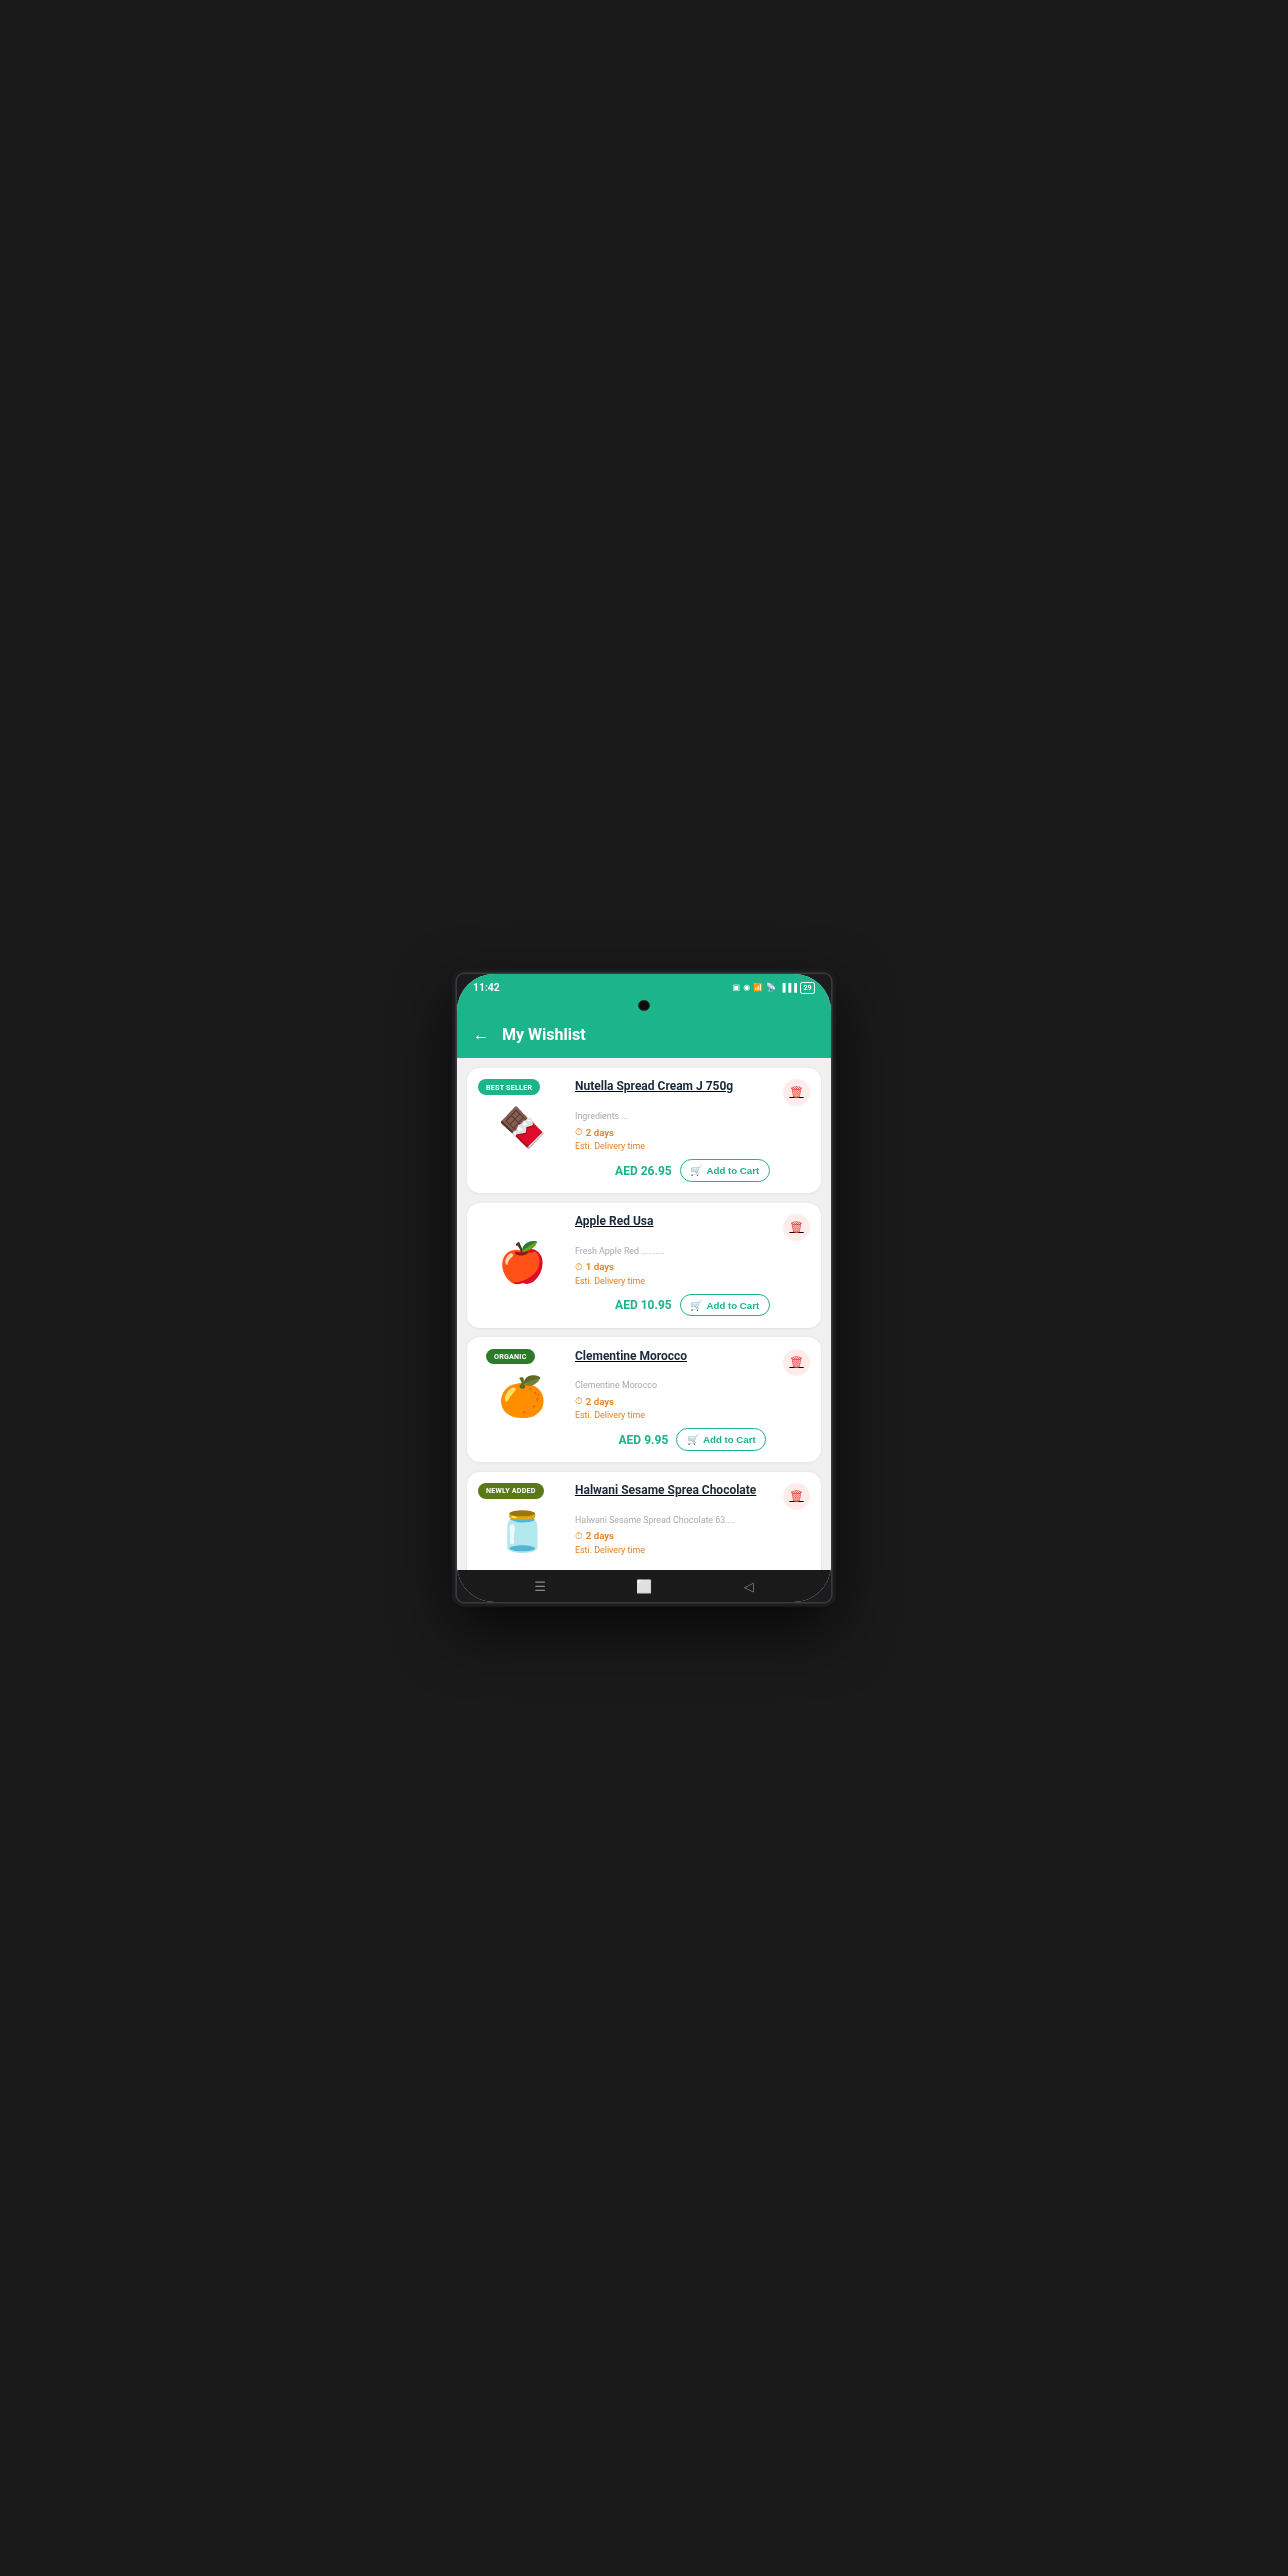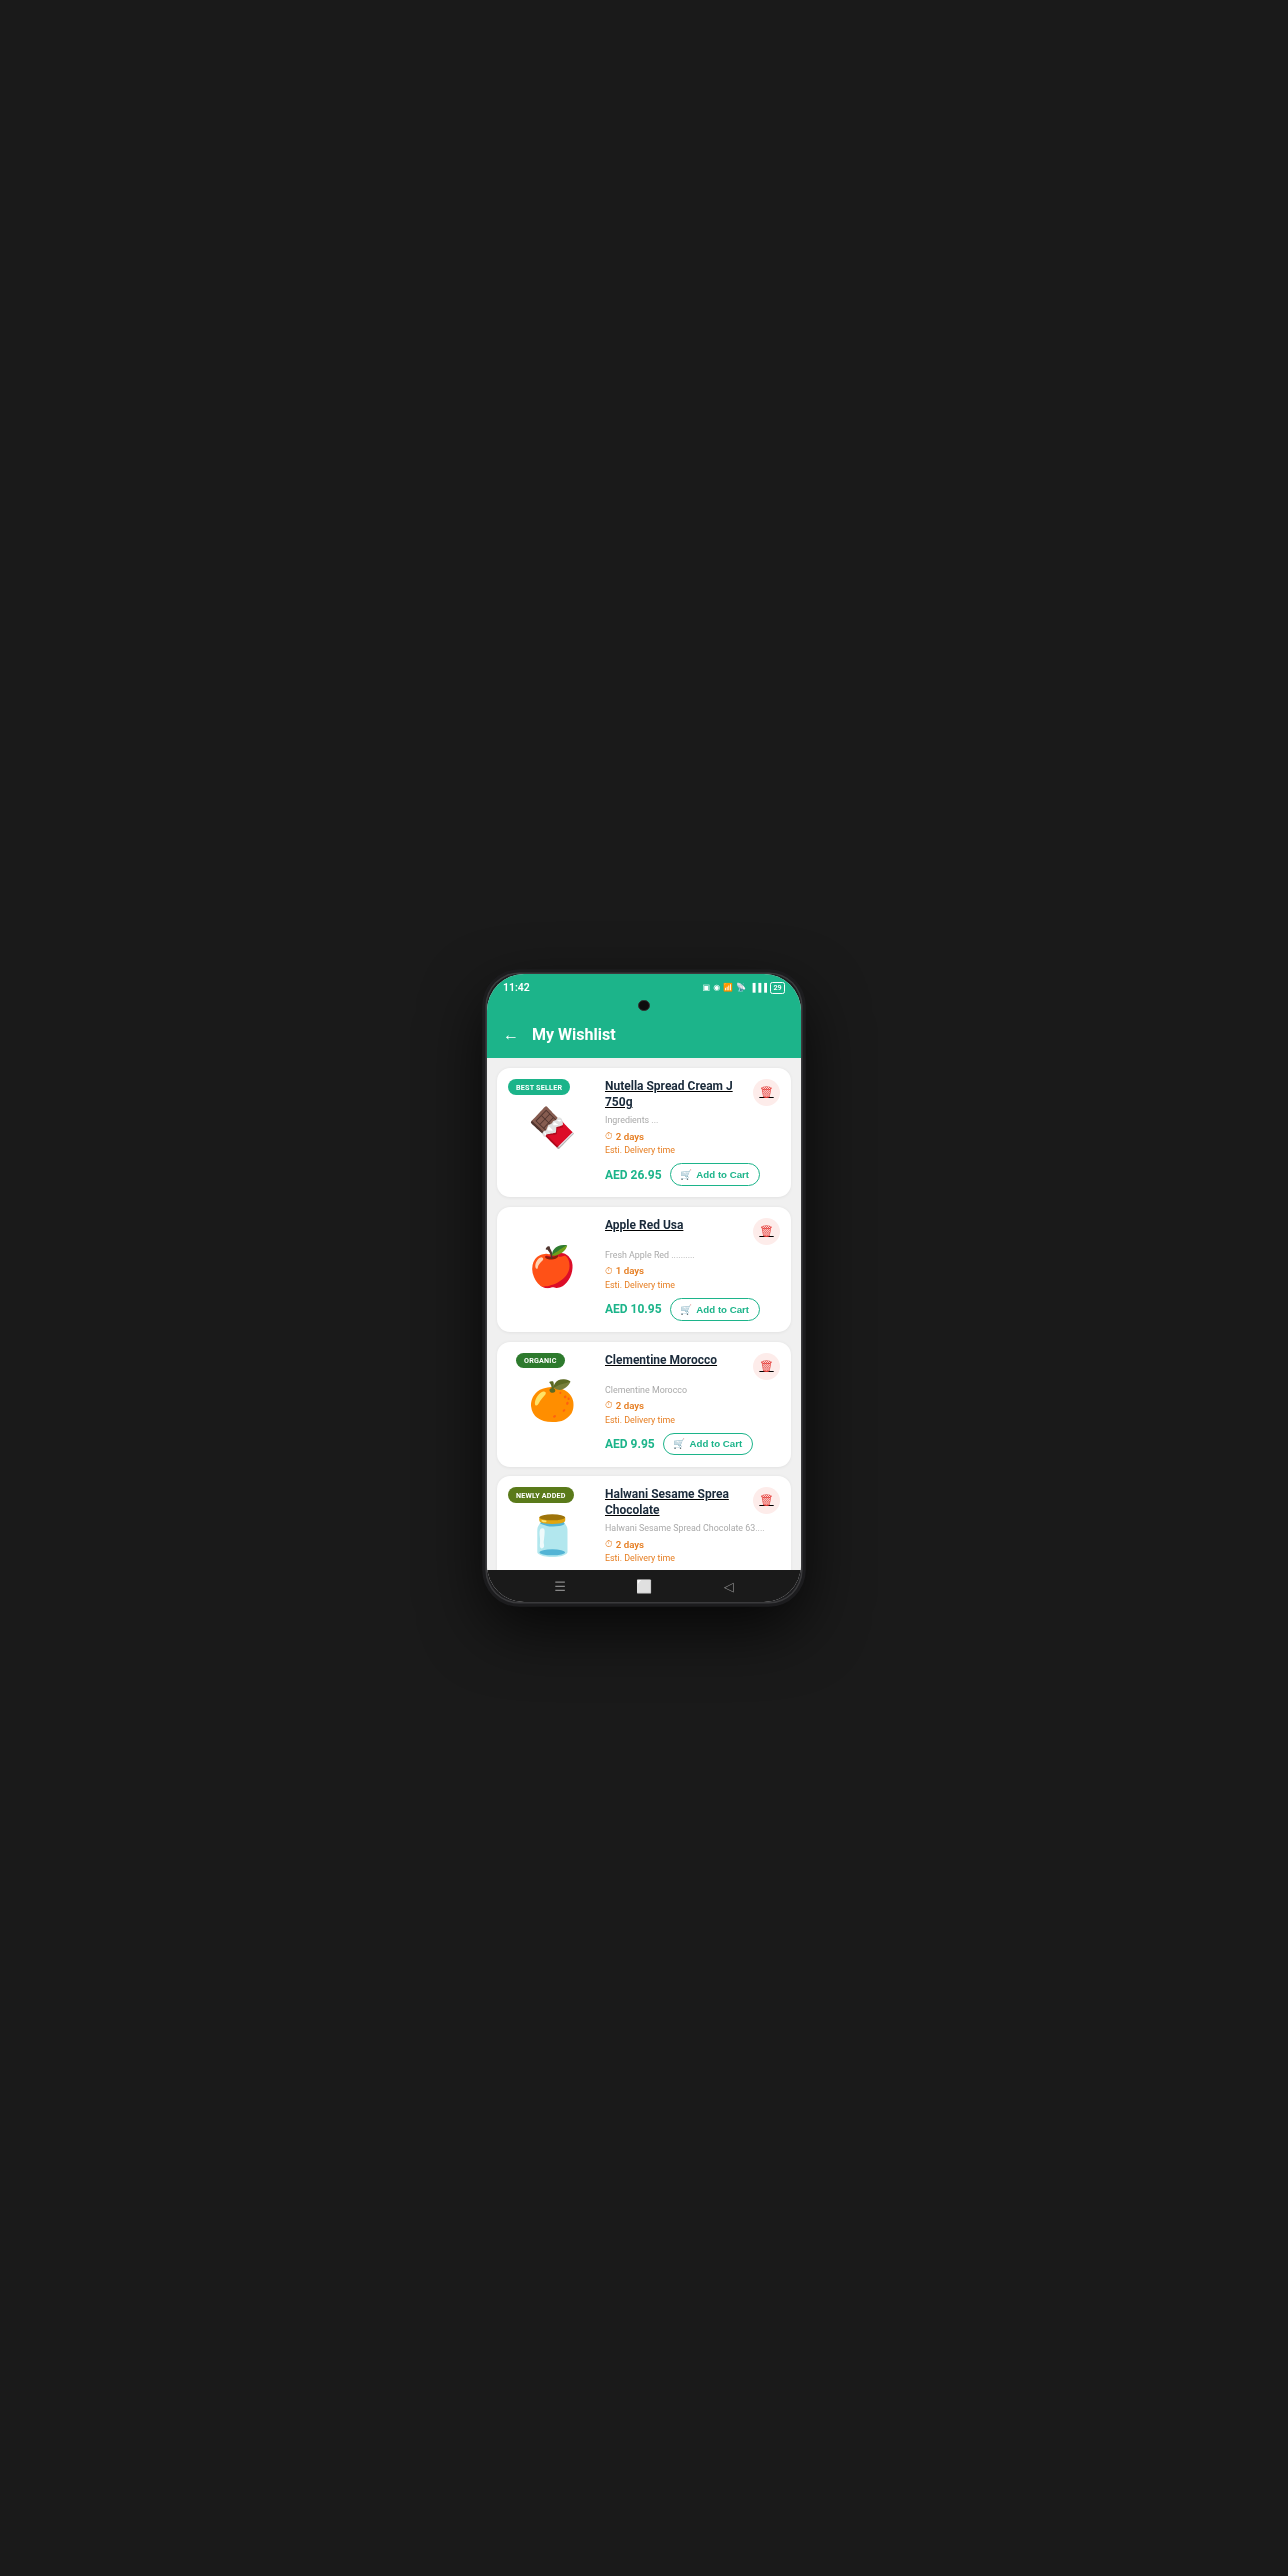--- a/index.html
+++ b/index.html
@@ -8,24 +8,24 @@
     body {
       background: #1a1a1a;
       display: flex;
       justify-content: center;
       align-items: center;
       min-height: 100vh;
       font-family: -apple-system, BlinkMacSystemFont, 'Segoe UI', Roboto, sans-serif;
     }
 
     .phone-shell {
-      width: 314px;
+      width: 374px;
       height: 628px;
       background: #1c1c1e;
-      border-radius: 32px;
+      border-radius: 7px;
       position: relative;
       box-shadow: 0 0 0 1.6px #3a3a3c, 0 0 0 4.8px #1c1c1e, 0 24px 64px rgba(0,0,0,0.8);
       overflow: hidden;
       display: flex;
       flex-direction: column;
     }
 
     
     .phone-shell::before {
       content: '';
@@ -257,21 +257,21 @@
     }
 
     .delivery-label {
       color: #e67e22;
       font-size: 8.9px;
     }
 
     .price-cart-row {
       display: flex;
       align-items: center;
-      justify-content: flex-start;
+      justify-content: center;
       margin-top: 4.8px;
       gap: 8px;
     }
 
     .price {
       color: #1cb48a;
       font-size: 12px;
       font-weight: 700;
     }
 

